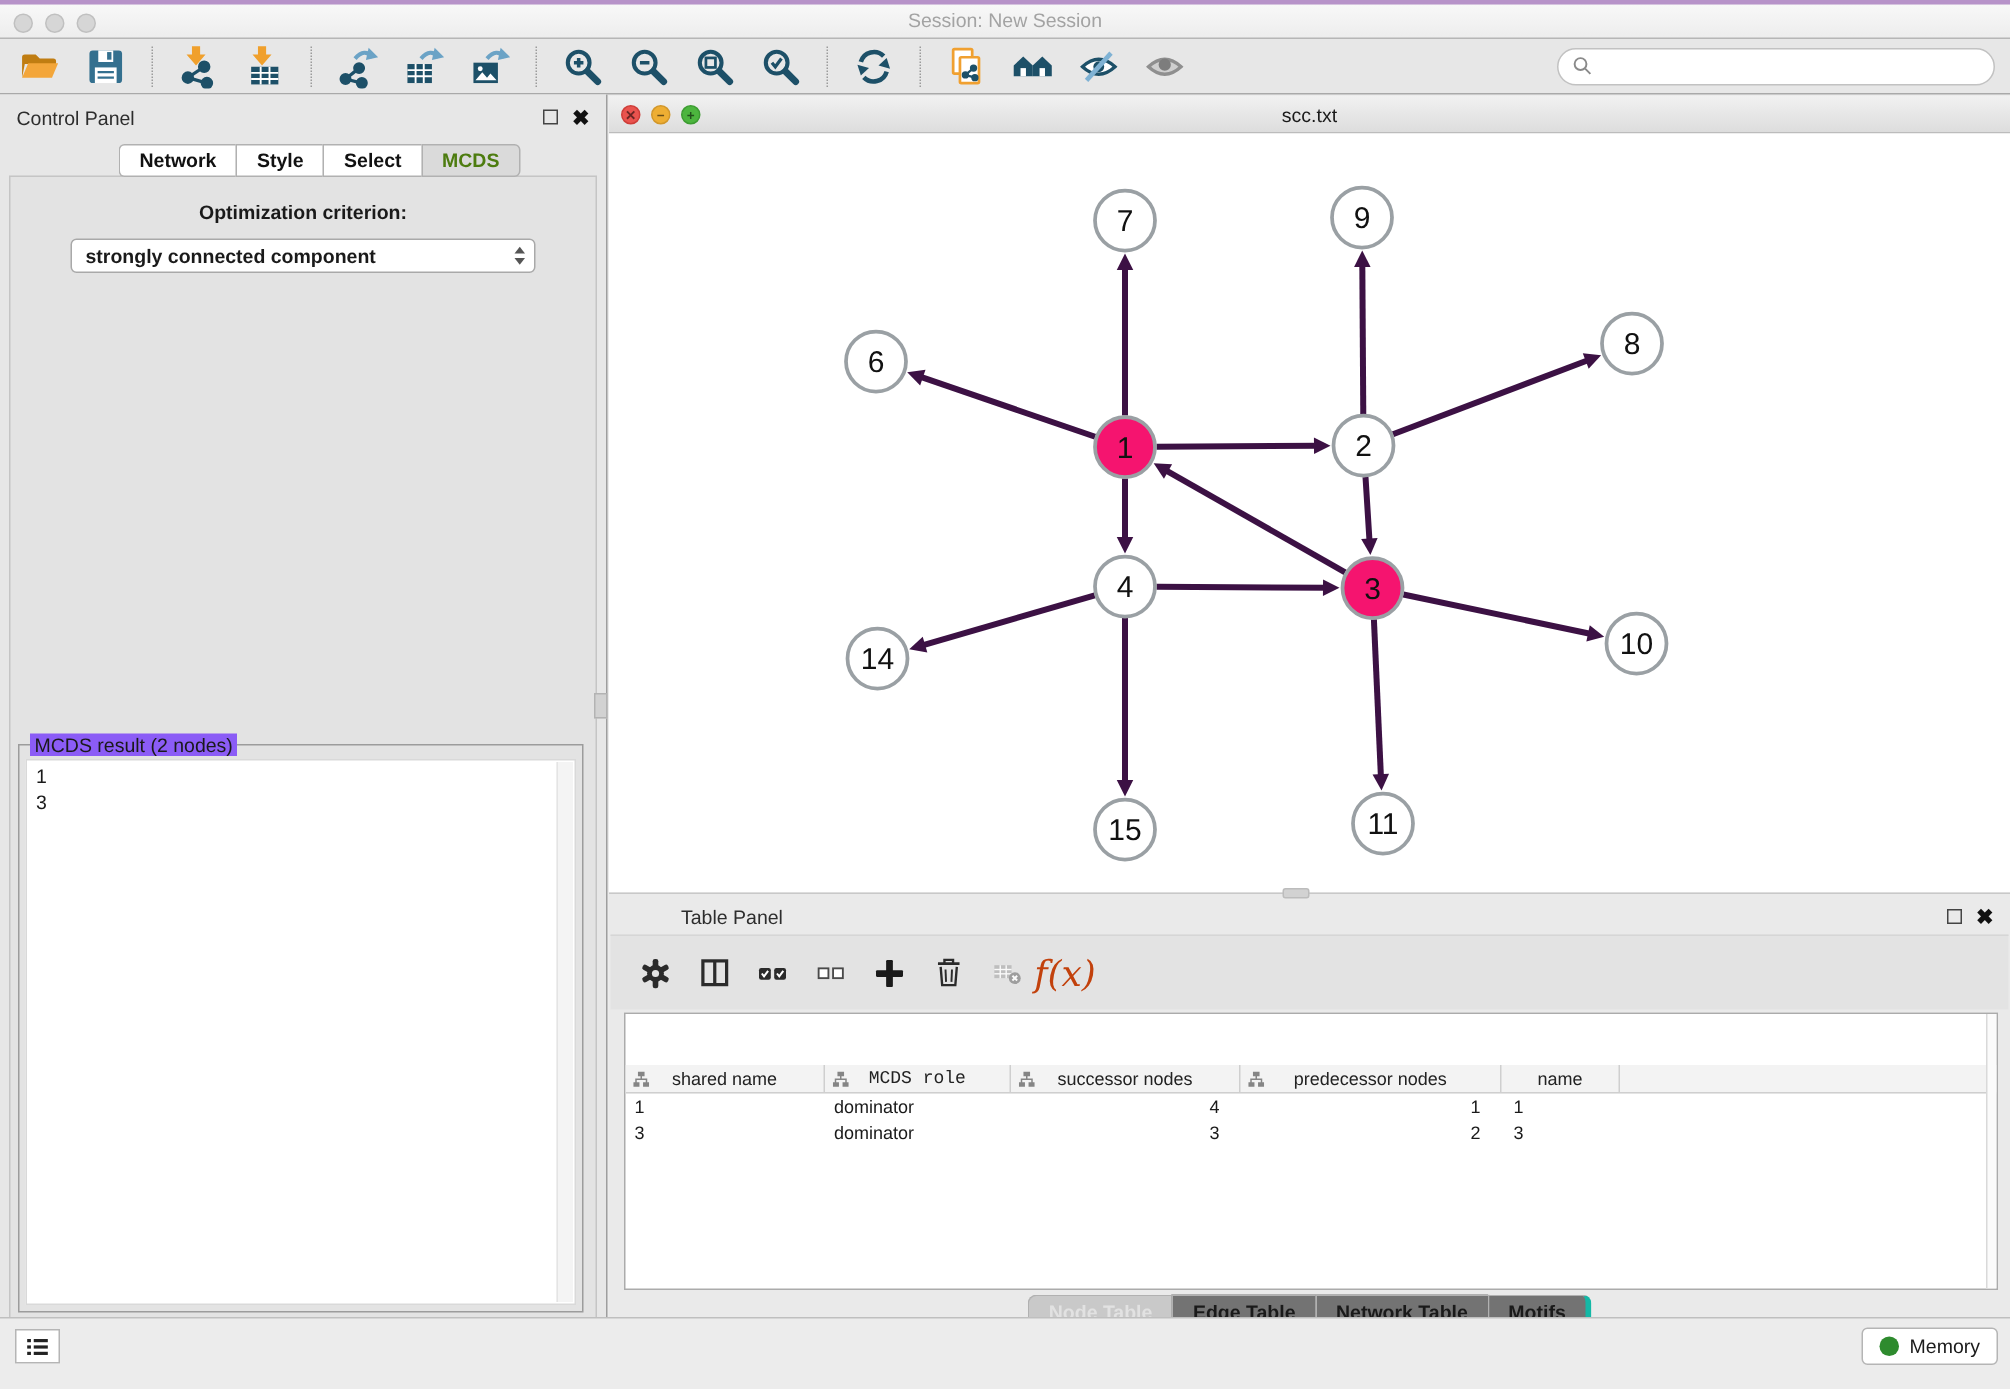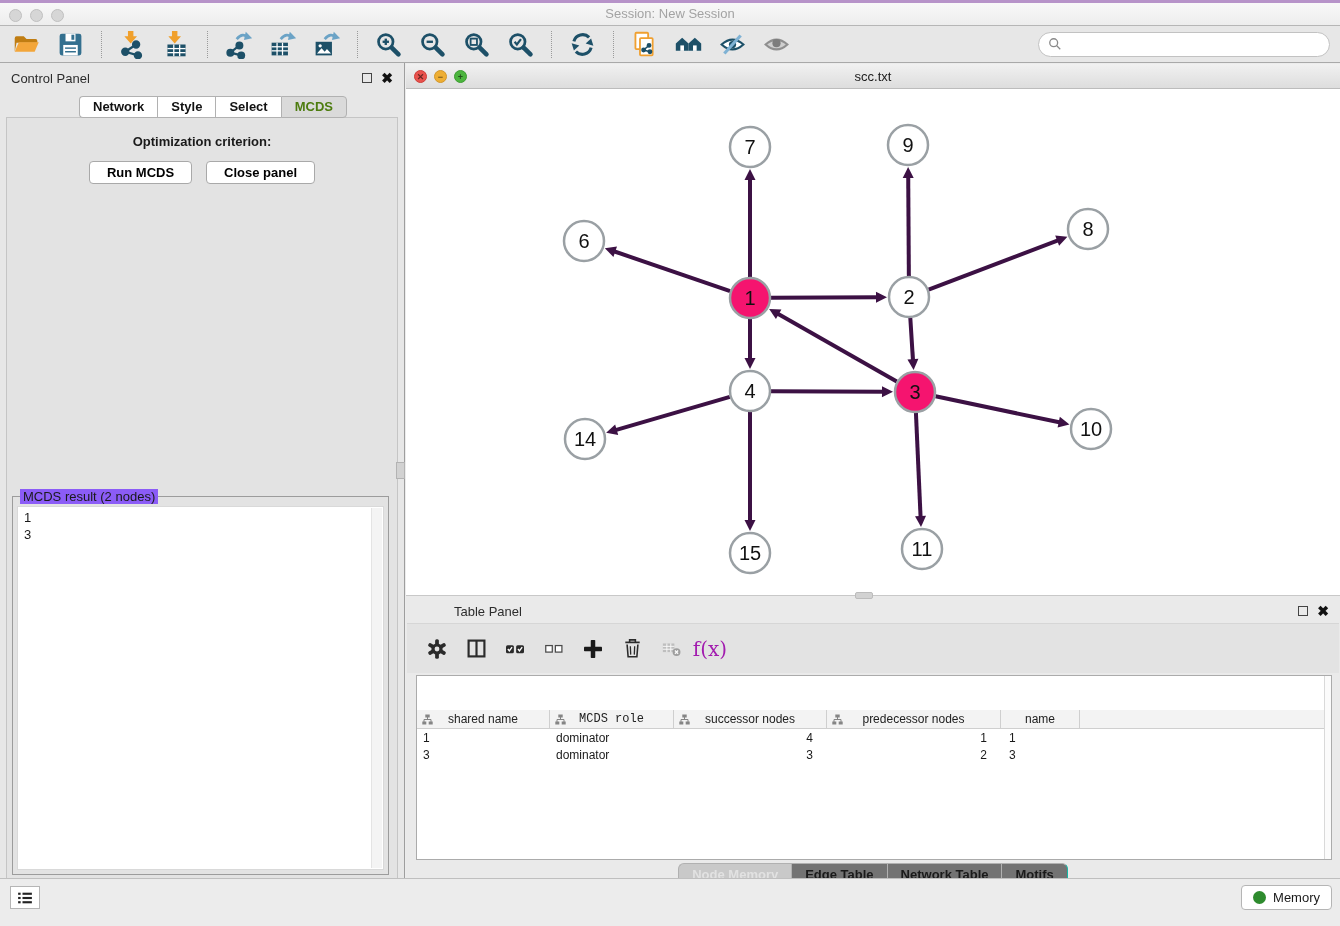--- a/index.html
+++ b/index.html
@@ -69,38 +69,38 @@
   .nw-canvas { position:absolute; top:25px; left:0; right:0; bottom:0; background:#fff; }
   .h-handle { position:absolute; left:449px; bottom:-4px; width:18px; height:7px; background:#d2d2d2;
               border:1px solid #bcbcbc; border-radius:2px; z-index:3; }
 
   
   .table-panel { position:absolute; left:406px; top:595px; right:0; bottom:36px; background:#eaeaea;
                  border-top:1px solid #c8c8c8;padding-left:37px; }
   .tp-toolbar { position:absolute; top:27px; left:1px; right:1px; height:50px; background:#e3e3e3;
                 border-top:1px solid #d6d6d6; display:flex; align-items:center; gap:13px; padding-left:17px; }
   .tpi { width:26px; height:26px; display:flex; align-items:center; justify-content:center; }
-  .fx { font-family:"DejaVu Serif", serif; font-size:20px; color:#a21caf; }
+  .fx { font-family:"DejaVu Serif", serif; font-style:italic; font-size:24px; color:#c2410c; }
   .tp-table { position:absolute; left:10px; right:8px; top:79px; height:185px; background:#fff;
               border:1px solid #ababab; overflow:hidden; }
   .thead { display:flex; height:19px; background:#f3f3f3; border-bottom:1px solid #cfcfcf;margin-top:34px; }
   .th { position:relative; display:flex; align-items:center; justify-content:center;
         border-right:1px solid #cfcfcf; font-size:12px; color:#222; }
   .th .hicon { position:absolute; left:5px; top:4px; }
   .th.fill { flex:1; border-right:none; }
   .tr { display:flex; height:17px; align-items:center; font-size:12px; }
   .td { height:100%; display:flex; align-items:center; padding:0 6px; }
   .td.num { justify-content:flex-end; padding-right:14px; }
   .td.name { padding-left:8px; }
   .vtrack2 { position:absolute; top:0; right:0; width:7px; bottom:0; background:#fbfbfb; border-left:1px solid #d9d9d9; }
   .tp-tabs { position:absolute; left:0; right:0; bottom:4px; display:flex; justify-content:center; }
   .tp-tab { height:23px; line-height:21px; padding:0 13px; font-size:13px; font-weight:bold; background:#737373;
             border:1px solid #b1b1b1; border-right:none; }
   .tp-tab:first-child { border-radius:6px 0 0 6px; }
-  .tp-tab:last-child { border-right:1px solid #14b8a6; border-radius:0 6px 6px 0; }
+  .tp-tab:last-child { border-right:4px solid #14b8a6; border-radius:0 6px 6px 0; }
   .tp-tab.active { background:#c9c9c9; color:#e2e2e2; }
 
   
   .statusbar { position:absolute; left:0; right:0; bottom:0; height:48px; background:#ececec; border-top:1px solid #bfbfbf; }
   .list-btn { position:absolute; left:10px; top:7px; width:30px; height:23px; background:#fff;
               border:1px solid #b5b5b5; display:flex; align-items:center; justify-content:center; }
   .memory-btn { position:absolute; right:8px; top:6px; height:25px; padding:0 11px; background:#fff;
                 border:1px solid #b5b5b5; border-radius:4px; display:flex; align-items:center; gap:7px; font-size:13px; }
   .memory-dot { width:13px; height:13px; border-radius:50%; background:#2e8b2e; }
 </style>
@@ -286,23 +286,26 @@
       </span>
     </div>
     <div class="cp-tabs" id="cp-tabs">
         <div class="tab">Network</div>
         <div class="tab">Style</div>
         <div class="tab">Select</div>
         <div class="tab active">MCDS</div>
       </div>
     <div class="cp-content">
       <div class="opt-label">Optimization criterion:</div>
-      <div class="btn-row">
-        <button class="pbtn">Run MCDS</button>
-        <button class="pbtn">Close panel</button>
+      <div class="dropdown">
+        <span>strongly connected component</span>
+        <svg class="dd-stepper" width="13" height="17" viewBox="0 0 13 17">
+          <polygon points="3,7 10,7 6.5,2.5" fill="#555"></polygon>
+          <polygon points="3,10 10,10 6.5,14.5" fill="#555"></polygon>
+        </svg>
       </div>
       <div class="result-box">
         <span class="result-legend">MCDS result (2 nodes)</span>
         <div class="result-inner">
           <div id="result-lines">
               <div>1</div>
               <div>3</div>
             </div>
           <div class="vtrack"></div>
         </div>
@@ -552,21 +555,21 @@
             <div class="td" style="width: 133px;">3</div>
             <div class="td" style="width: 124px;">dominator</div>
             <div class="td num" style="width: 153px;">3</div>
             <div class="td num" style="width: 174px;">2</div>
             <div class="td name" style="width: 79px;">3</div>
           </div>
         </div>
       <div class="vtrack2"></div>
     </div>
     <div class="tp-tabs" id="tp-tabs">
-        <div class="tp-tab active">Node Memory</div>
+        <div class="tp-tab active">Node Table</div>
         <div class="tp-tab">Edge Table</div>
         <div class="tp-tab">Network Table</div>
         <div class="tp-tab">Motifs</div>
       </div>
   </div>
 
   <div class="statusbar">
     <div class="list-btn">
       <svg width="20" height="20" viewBox="0 0 32 32">
         <g fill="#222">

